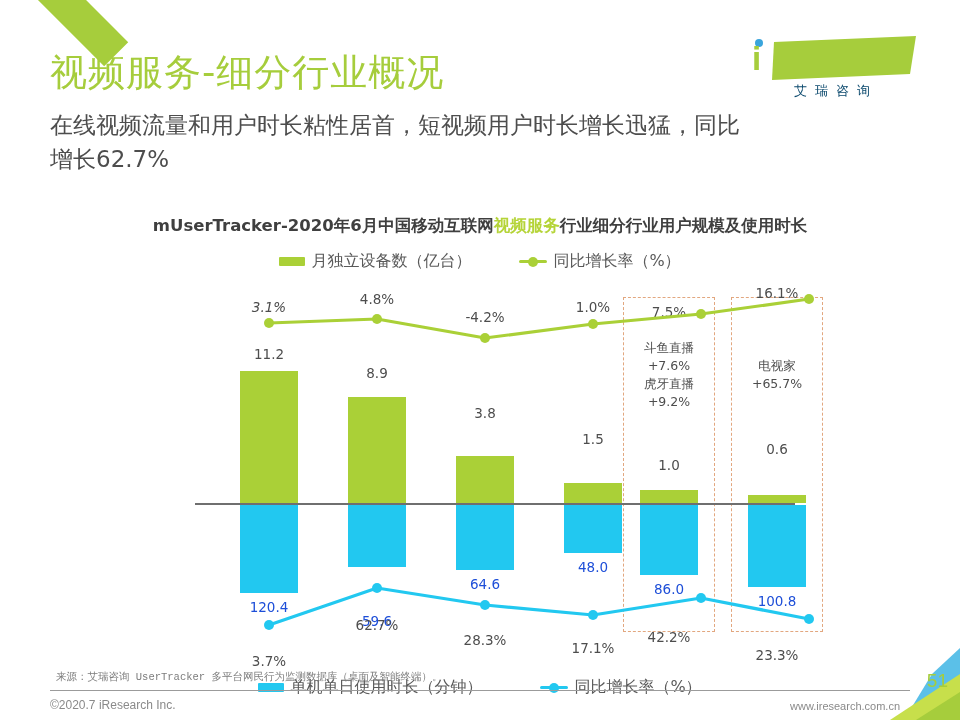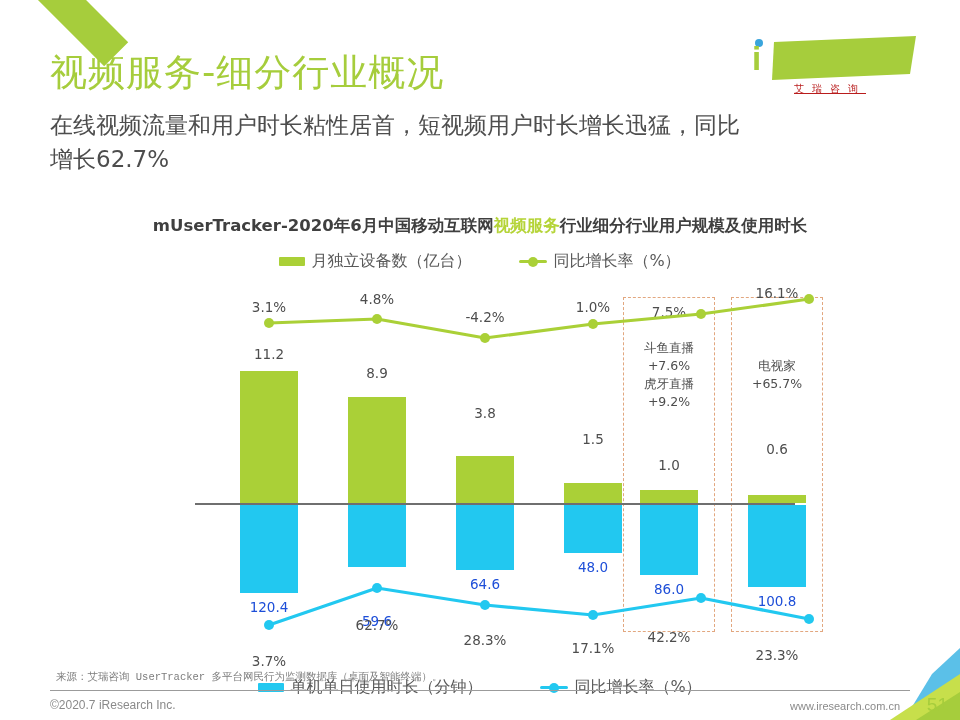--- a/index.html
+++ b/index.html
@@ -47,22 +47,22 @@
   .logo-i{
     position:absolute;left:6px;top:6px;font-size:33px;font-weight:bold;
     color:#a6cd3c;font-family:"Liberation Sans",sans-serif;line-height:1;
   }
   .logo-idot{position:absolute;left:9px;top:3px;width:8px;height:8px;border-radius:50%;background:#3aa5dc;}
   .logo-word{
     position:absolute;left:30px;top:7px;font-size:30px;font-weight:bold;
     color:#ffffff;font-family:"Liberation Sans",sans-serif;letter-spacing:-0.5px;line-height:1;
   }
   .logo-cn{
-    position:absolute;left:48px;top:46px;font-size:10px;color:#b91c1c;
-    letter-spacing:8px;font-family:"DejaVu Sans",sans-serif;text-decoration:underline;
+    position:absolute;left:48px;top:46px;font-size:13px;color:#0c4a6e;
+    letter-spacing:8px;font-family:"DejaVu Sans",sans-serif;
   }
   
   .chart-wrap{position:absolute;left:50px;top:215px;width:860px;height:435px;}
   .chart-title{
     text-align:center;font-size:16.5px;font-weight:bold;color:#3f3f3f;
     font-family:"DejaVu Sans","Liberation Sans",sans-serif;white-space:nowrap;
   }
   .chart-title .hl{color:#b5d438;}
   .legend{display:flex;justify-content:center;gap:48px;margin-top:14px;align-items:center;}
   .legend-item{display:flex;align-items:center;gap:6px;font-size:16px;color:#595959;
@@ -112,21 +112,21 @@
      display:flex;justify-content:center;gap:58px;align-items:center;}
 
   
   .src{position:absolute;left:56px;top:670px;font-size:10.5px;color:#7d7d7d;
        font-family:Liberation Mono, monospace;}
   .rule{position:absolute;left:50px;top:690px;width:860px;height:1px;background:#9b9b9b;}
   .copy{position:absolute;left:50px;top:698px;font-size:12px;color:#8a8a8a;
        font-family:"Liberation Sans",sans-serif;}
   .site{position:absolute;left:790px;top:700px;font-size:11px;color:#8a8a8a;
        font-family:"Liberation Sans",sans-serif;}
-  .pageno{position:absolute;right:12px;top:694px;font-size:19px;color:#a6cd3c;
+  .pageno{position:absolute;right:12px;top:670px;font-size:19px;color:#a6cd3c;
        font-family:"Liberation Sans",sans-serif;z-index:4;margin-left:10px;}
   .corner{position:absolute;right:0;bottom:0;width:90px;height:72px;overflow:hidden;}
 </style>
 </head>
 <body>
 
 <div class="ribbon"></div>
 <div class="ribbon-text">视频服务</div>
 
 <div class="page-title">视频服务-细分行业概况</div>
@@ -161,21 +161,21 @@
   </div>
 
   <div class="plot">
 
     <div class="dashbox" style="left:573px;width:92px;"></div>
     <div class="dashbox" style="left:681px;width:92px;"></div>
 
     <div class="axis"></div>
 
     <div class="col" style="left:169px;">
-      <div class="pct-top" style="top:22px;">3.1%</div>
+      <div class="pct-top" style="top:22px;font-style:italic;">3.1%</div>
       <div class="val-top" style="top:69px;">11.2</div>
       <div class="bar-top" style="height:132px;"></div>
       <div class="cat">在线视频</div>
       <div class="bar-bot" style="height:88px;"></div>
       <div class="val-bot" style="top:322px;">120.4</div>
       <div class="pct-bot" style="top:376px;">3.7%</div>
     </div>
 
     <div class="col" style="left:277px;">
       <div class="pct-top" style="top:14px;">4.8%</div>

